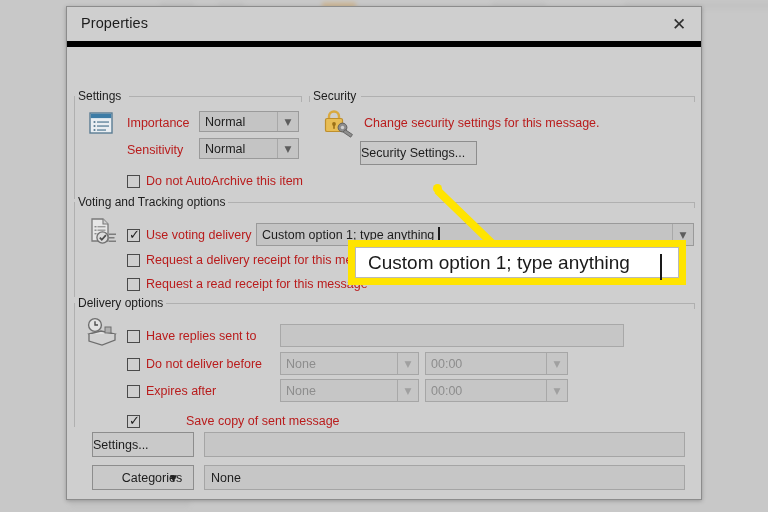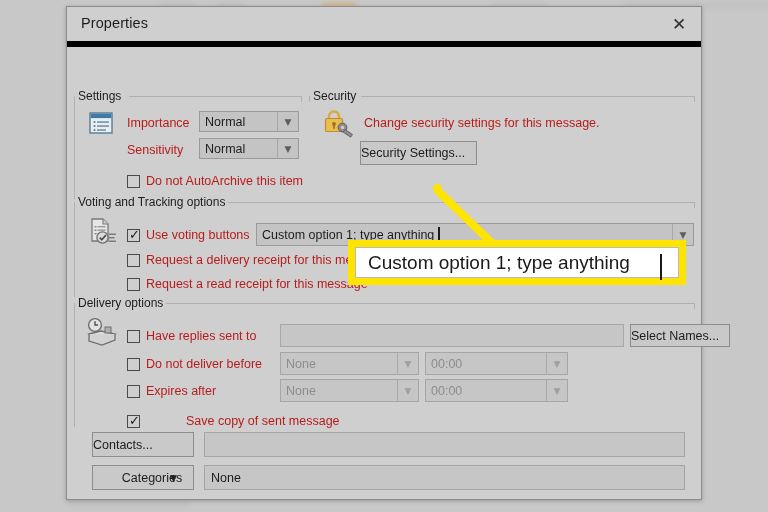--- a/index.html
+++ b/index.html
@@ -201,21 +201,21 @@
           <path d="M11.8 20.6 l2 2.1 l4.1 -4.6" fill="none" stroke="#4d4d4d" stroke-width="1.7"></path>
           <rect x="21" y="16.5" width="7" height="1.5" fill="#7d7d7d"></rect>
           <rect x="21" y="20" width="5.5" height="1.5" fill="#7d7d7d"></rect>
           <rect x="21" y="23.5" width="7" height="1.5" fill="#7d7d7d"></rect>
         </svg>
       </div>
 
       <div class="cb" style="left:60px;top:182px;">
         <span class="tick">✓</span>
       </div>
-      <div class="lbl" style="left:79px;top:181px;">Use voting buttons</div>
+      <div class="lbl" style="left:79px;top:181px;">Use voting delivery</div>
 
       <div class="combo wide" style="left:189px;top:176px;width:438px;height:23px;">
         <span class="val">Custom option 1; type anything</span>
         <span class="arrow">▼</span>
       </div>
       <div class="caretline" style="left:371px;top:180px;height:15px;z-index:5;"></div>
 
       <div class="cb" style="left:60px;top:207px;"></div>
       <div class="lbl" style="left:79px;top:206px;">Request a delivery receipt for this message</div>
 
@@ -235,23 +235,20 @@
           <path d="M4 17 v7 l13 4 l13 -5 v-6" fill="#d2d2d2" stroke="#6e6e6e" stroke-width="1.3"></path>
           <rect x="20" y="10" width="6" height="6" fill="#b0b0b0" stroke="#6e6e6e" stroke-width="1"></rect>
         </svg>
       </div>
 
       <div class="cb" style="left:60px;top:283px;"></div>
       <div class="lbl" style="left:79px;top:282px;">Have replies sent to</div>
       <div class="combo flat" style="left:213px;top:277px;width:344px;height:23px;">
         <span class="val"></span>
       </div>
-      <div class="btn" style="left:563px;top:277px;width:100px;height:23px;overflow:hidden;">
-        <span>Select Names...</span>
-      </div>
 
       <div class="cb" style="left:60px;top:311px;"></div>
       <div class="lbl" style="left:79px;top:310px;">Do not deliver before</div>
       <div class="combo wide disabled" style="left:213px;top:305px;width:139px;height:23px;">
         <span class="val">None</span>
         <span class="arrow">▼</span>
       </div>
       <div class="combo wide disabled" style="left:358px;top:305px;width:143px;height:23px;">
         <span class="val">00:00</span>
         <span class="arrow">▼</span>
@@ -267,21 +264,21 @@
         <span class="val">00:00</span>
         <span class="arrow">▼</span>
       </div>
 
       <div class="cb" style="left:60px;top:368px;">
         <span class="tick">✓</span>
       </div>
       <div class="lbl" style="left:79px;top:367px;margin-left:40px;">Save copy of sent message</div>
 
       <div class="btn" style="left:25px;top:385px;width:102px;height:25px;">
-        <span>Contacts...</span>
+        <span>Settings...</span>
       </div>
       <div class="txtfield" style="left:137px;top:385px;width:481px;height:25px;">
         <span></span>
       </div>
 
       <div class="btn split" style="left:25px;top:418px;width:102px;height:25px;">
         <span>Categories</span>
         <span class="caret">▼</span>
       </div>
       <div class="txtfield" style="left:137px;top:418px;width:481px;height:25px;">

